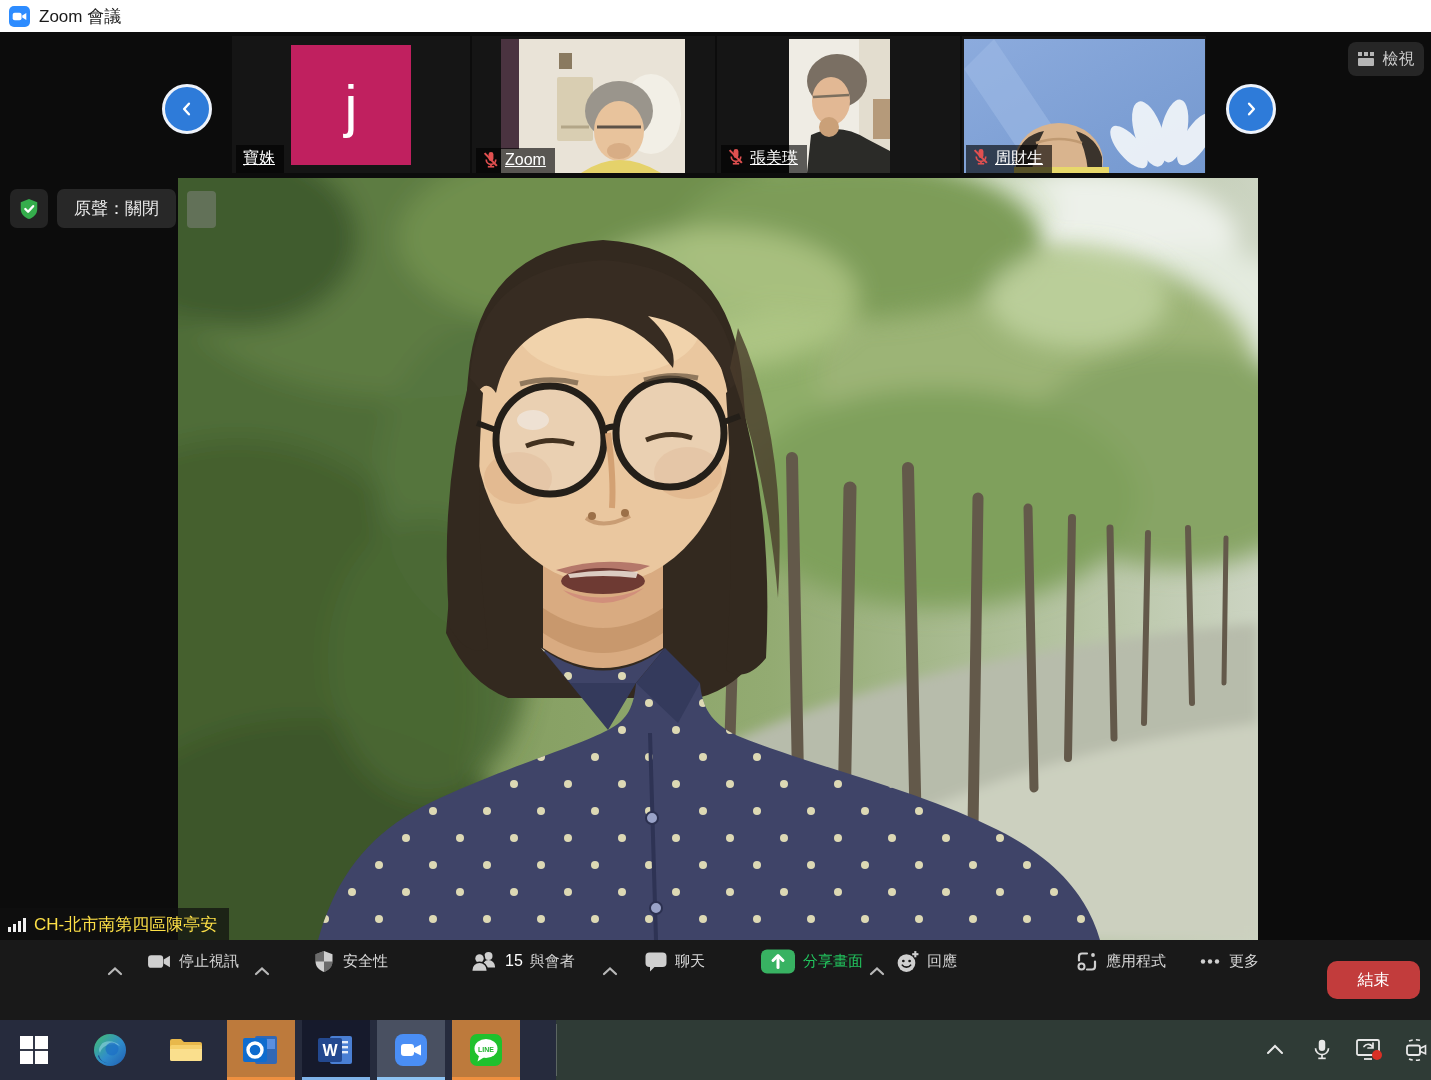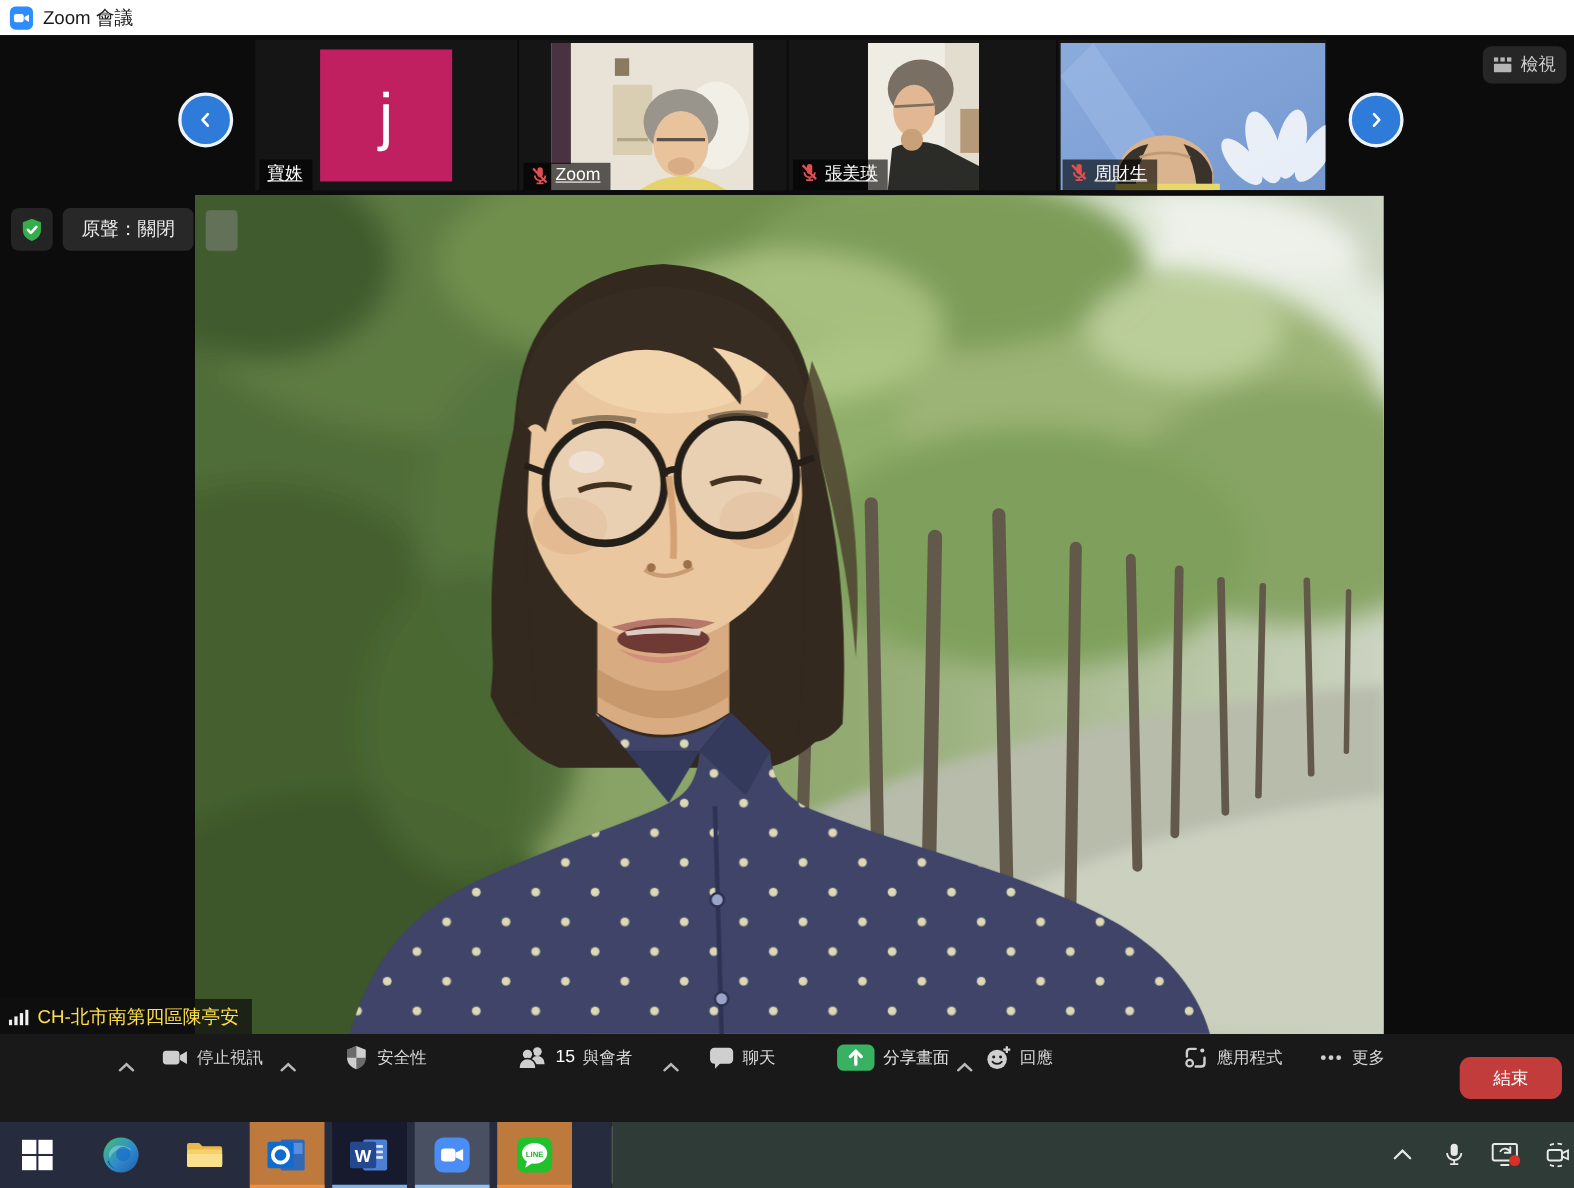--- a/index.html
+++ b/index.html
@@ -35,21 +35,21 @@
         background:rgba(140,140,140,.45);}
   
   .main-video{position:absolute;left:178px;top:178px;width:1080px;height:762px;background:#6f8a55;overflow:hidden;}
   .speaker-chip{position:absolute;left:0;top:908px;height:32px;display:flex;align-items:center;gap:8px;
         background:rgba(15,15,15,.72);color:#fde047;font-size:17px;padding:0 12px 0 8px;white-space:nowrap;}
   
   .toolbar{position:absolute;left:0;top:940px;width:1431px;height:80px;background:#191919;}
   .tb-item{position:absolute;top:8px;width:120px;display:flex;align-items:center;gap:7px;
         color:#d6d6d6;font-size:15px;cursor:pointer;white-space:nowrap;}
   .tb-item .ic-row{height:26px;display:flex;align-items:center;gap:6px;}
-  .tb-item.accent{color:#e5e5e5;}
+  .tb-item.accent{color:#22c55e;}
   .tb-count{font-size:16px;color:#fff;}
   .caret{position:absolute;top:22px;width:16px;height:10px;cursor:pointer;}
   .end-btn{position:absolute;left:1327px;top:21px;width:93px;height:38px;background:#c23c3c;border-radius:10px;
         color:#fff;font-size:16px;display:flex;align-items:center;justify-content:center;cursor:pointer;}
   
   .taskbar{position:absolute;left:0;top:1020px;width:1431px;height:60px;}
   .tbar-left{position:absolute;left:0;top:0;width:556px;height:60px;background:#262b3d;}
   .tbar-right{position:absolute;left:556px;top:0;width:875px;height:60px;background:#2f3b36;}
   .tbar-div{position:absolute;left:556px;top:4px;width:1px;height:52px;background:rgba(255,255,255,.22);}
   .app-slot{position:absolute;top:0;width:68px;height:60px;display:flex;align-items:center;justify-content:center;cursor:pointer;}

